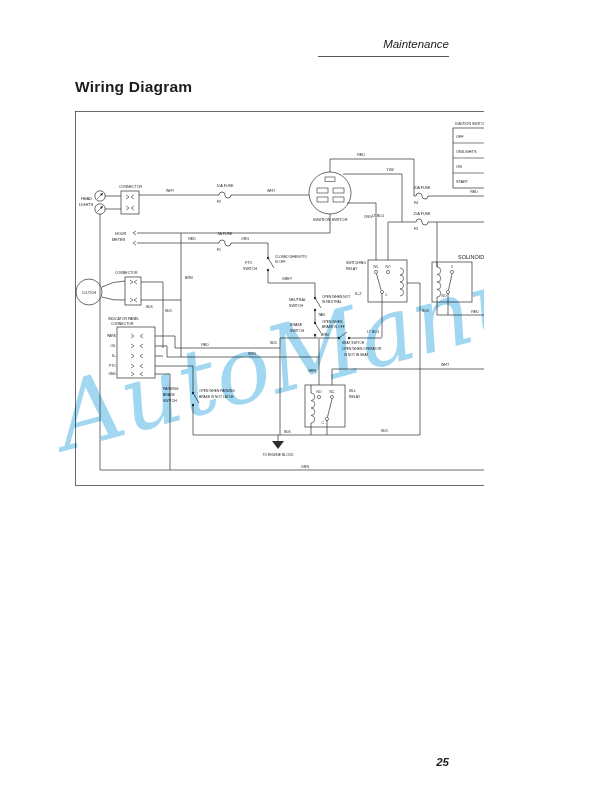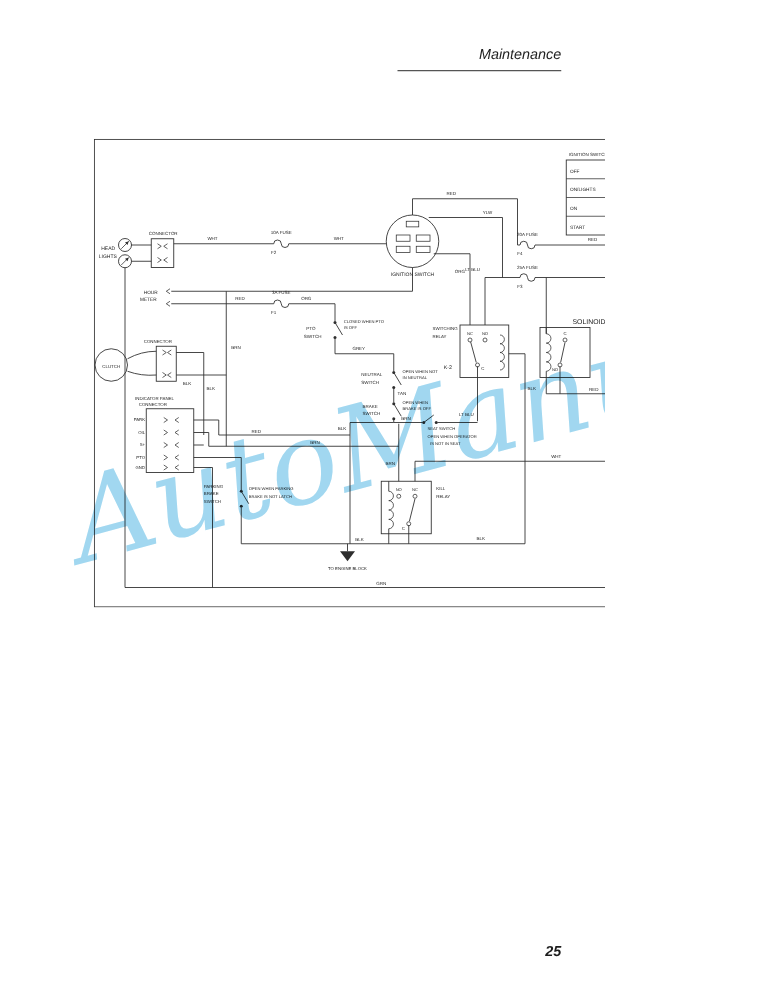--- a/index.html
+++ b/index.html
@@ -21,20 +21,21 @@
   .page-number{position:absolute;top:756px;right:35px;font-style:italic;font-weight:bold;font-size:11.5px;}
 </style>
 </head>
 <body>
 
 <div class="page">
 
   <span class="section-header">Maintenance</span>
   <div class="header-rule"></div>
 
+  <h1 class="page-title">Wiring Diagram</h1>
 
   <svg id="diagram" class="diagram-svg" viewBox="0 0 501 375">
 
     <rect x="0.5" y="0.5" width="500" height="374" class="ln"></rect>
 
     <g class="ln">
       <path d="M30 85 H46 M30 98 H46"></path>
       <path d="M64 84 H144 M156 84 H234"></path>
       <path d="M255 61 V48 H339 V85 H341 M353 85 H480 V122"></path>
       <path d="M268 63 H327 V111"></path>

